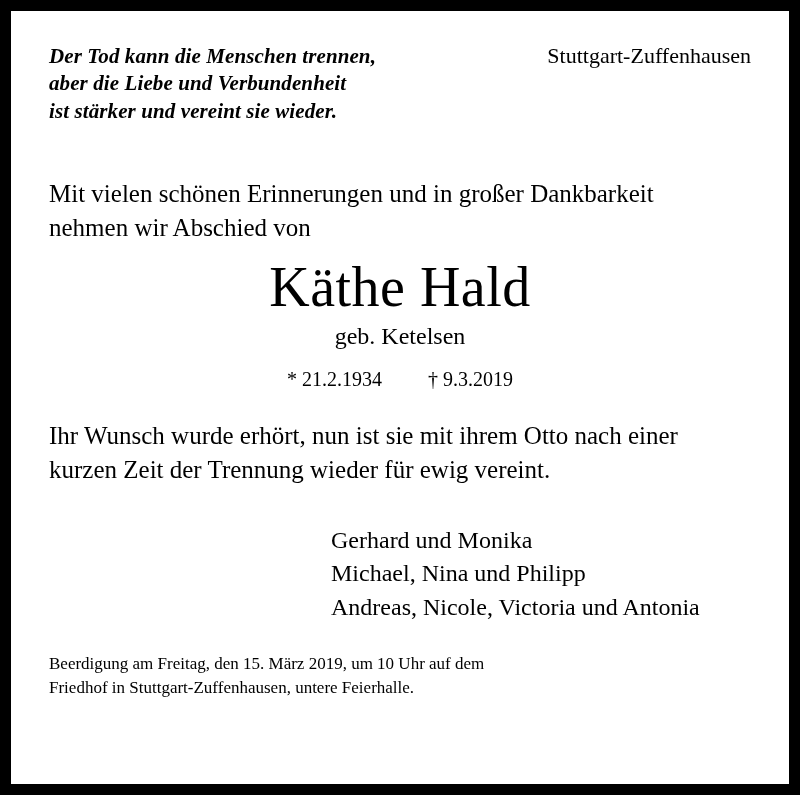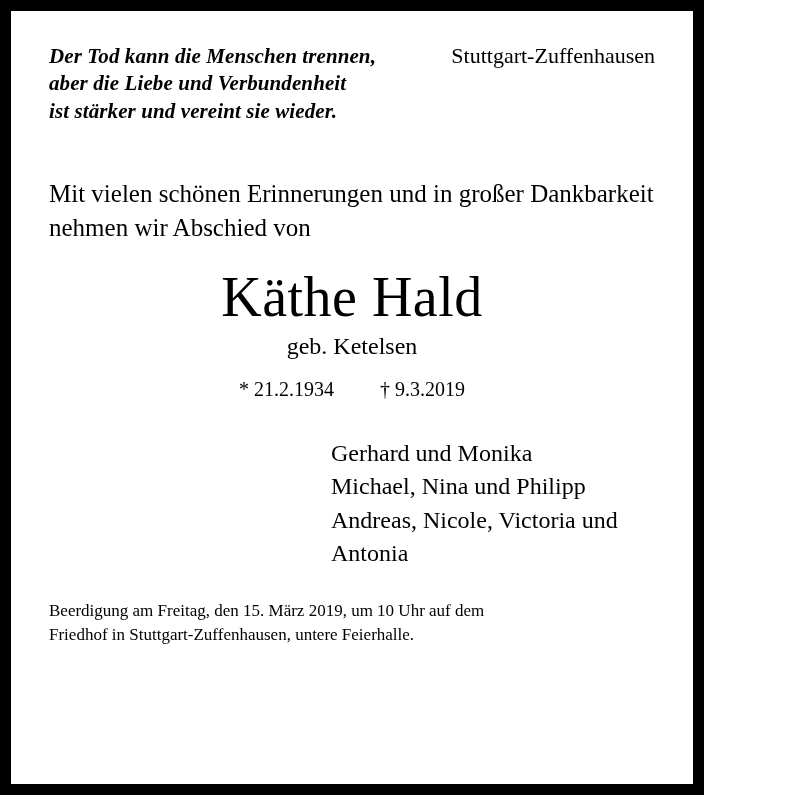--- a/index.html
+++ b/index.html
@@ -9,21 +9,21 @@
   }
   body {
     width: 800px;
     height: 795px;
     font-family: "Liberation Serif", serif;
     color: #000000;
     overflow: hidden;
   }
   .obituary {
     box-sizing: border-box;
-    width: 704px;
+    width: 800px;
     height: 795px;
     border: 11px solid #000000;
     background: #ffffff;
     padding: 30px 38px 22px 38px;
     position: relative;
   }
   .top-row {
     display: flex;
     align-items: flex-start;
     justify-content: space-between;
@@ -46,21 +46,21 @@
   .intro {
     margin-top: 52px;
     font-size: 25px;
     line-height: 1.38;
     white-space: pre-line;
   }
   .name {
     text-align: center;
     font-size: 56px;
     line-height: 1.05;
-    margin-top: 22px;
+    margin-top: 12px;
     letter-spacing: 0.5px;
   }
   .born-name {
     text-align: center;
     font-size: 24px;
     margin-top: 6px;
   }
   .dates {
     text-align: center;
     font-size: 20px;
@@ -107,20 +107,22 @@
 nehmen wir Abschied von</div>
 
   <div class="name">Käthe Hald</div>
 
   <div class="born-name">geb. Ketelsen</div>
 
   <div class="dates">
     <span>* 21.2.1934</span><span class="gap"></span><span>† 9.3.2019</span>
   </div>
 
+  <div class="wish">Ihr Wunsch wurde erhört, nun ist sie mit ihrem Otto nach einer
+kurzen Zeit der Trennung wieder für ewig vereint.</div>
 
   <div class="family">Gerhard und Monika
 Michael, Nina und Philipp
 Andreas, Nicole, Victoria und Antonia</div>
 
   <div class="funeral">Beerdigung am Freitag, den 15. März 2019, um 10 Uhr auf dem
 Friedhof in Stuttgart-Zuffenhausen, untere Feierhalle.</div>
 
 </div>
 

